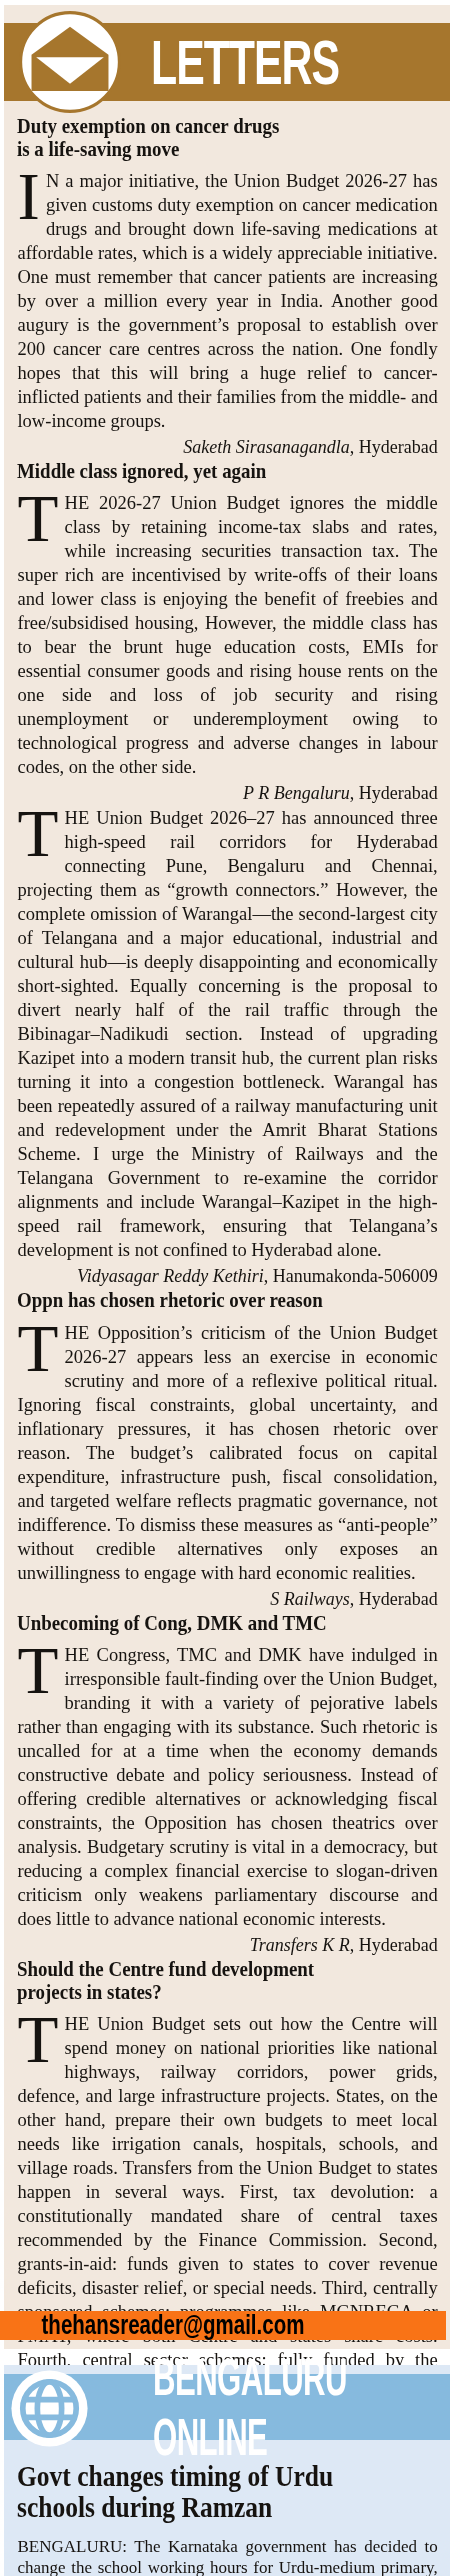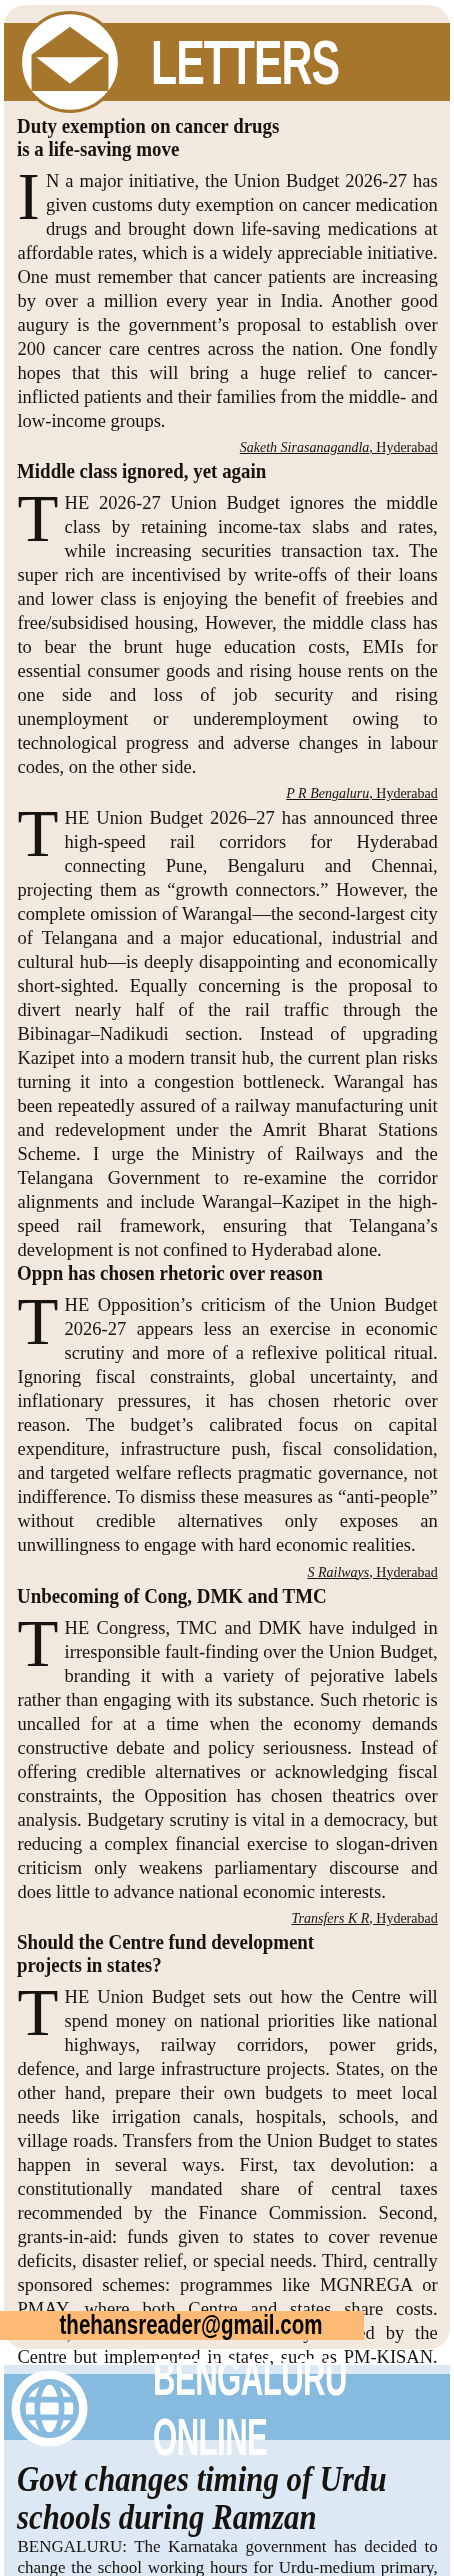--- a/index.html
+++ b/index.html
@@ -1,49 +1,49 @@
 <!DOCTYPE html>
 <html style="font-size:8.2px"><head>
 <meta charset="utf-8">
 <style>
   html,body { margin:0; padding:0; background:#ffffff; }
   .page { position:relative; width:454px; height:2822px; background:#ffffff; overflow:hidden;
           font-family:"Liberation Serif", serif; color:#161310; }
 
   
-  .sec-letters { position:absolute; left:4.1px; top:5.2px; width:446px; height:2344px; background:#f2e8de;border-radius:21px; }
+  .sec-letters { position:absolute; left:4.1px; top:5.2px; width:446px; height:2344px; background:#f2e8de; }
   .band-l { position:absolute; left:0; top:18px; width:100%; height:78px; background:#a6762d; }
   .circle-l { position:absolute; left:14.4px; top:4.1px; width:104px; height:106px; }
   .title-l { position:absolute; left:147px; top:18px; height:78px; display:flex; align-items:center; }
   .cond { display:inline-block; transform-origin:0 50%; }
   .title-l .cond { font-family:"Liberation Sans", sans-serif; font-weight:bold; color:#ffffff;
                    font-size:63px; letter-spacing:-1.5px; transform:scaleX(0.68); }
 
   .letters-flow { position:absolute; left:13.4px; right:12.4px; top:110px; }
   .letter-heading { font-weight:bold; font-size:22px; line-height:1.04; margin:16.5px 0 8.2px 0; }
   .letter-heading .cond { transform:scaleX(0.86); white-space:pre-line; }
   .letter-heading:first-child, .letter:first-child .letter-heading { margin-top:0; }
   .letter-body { font-size:18.5px; line-height:24px; text-align:justify; margin:0; }
   .dropcap { float:left; font-size:67px; line-height:50px; margin:2.1px 6.2px 0 0; }
-  .letter-sig { font-size:14px; line-height:25px; text-align:right; margin:2.1px 0 0 0;text-decoration:underline; }
+  .letter-sig { font-size:18px; line-height:25px; text-align:right; margin:2.1px 0 0 0; }
   .letter-sig .author { font-style:italic; }
 
-  .email-band { position:absolute; left:-4.1px; width:364px; top:2306px; height:29px; background:#fdba74;
-                display:flex; align-items:center; justify-content:flex-end; }
+  .email-band { position:absolute; left:-4.1px; width:446px; top:2306px; height:29px; background:#f97316;
+                display:flex; align-items:center; justify-content:flex-start; }
   .email-band .cond { font-family:"Liberation Sans", sans-serif; font-weight:bold; color:#000;
                       font-size:27px; transform:scaleX(0.76); transform-origin:50% 50%; }
 
   
   .sec-beng { position:absolute; left:4.1px; top:2365px; width:446px; height:457px; background:#dde8f5; }
   .band-b { position:absolute; left:0; top:8.8px; width:100%; height:66px; background:#86bade; }
   .circle-b { position:absolute; left:5.2px; top:3.1px; width:81px; height:81px; }
   .title-b { position:absolute; left:149px; top:8.8px; height:66px; display:flex; align-items:center; }
   .title-b .cond { font-family:"Liberation Sans", sans-serif; font-weight:bold; color:#ffffff;
                    font-size:52px; letter-spacing:-1px; transform:scaleX(0.60); }
-  .article-heading { position:absolute; left:13.4px; top:96px; font-weight:bold; font-size:35px; line-height:1.08;font-style:italic; }
+  .article-heading { position:absolute; left:13.4px; top:96px; font-weight:bold; font-size:29px; line-height:1.08; }
   .article-heading .cond { transform:scaleX(0.88); white-space:pre-line; }
   .article-body { position:absolute; left:13.4px; right:12.4px; top:155px; font-size:17px; line-height:20.6px; text-align:justify; }
 </style>
 </head>
 <body>
 
 <div class="page">
 
   <div class="sec-letters">
     <div class="band-l"></div>
@@ -68,20 +68,21 @@
       </div>
 
       <div class="letter">
         <div class="letter-heading"><span class="cond">Middle class ignored, yet again</span></div>
         <p class="letter-body"><span class="dropcap">T</span><span>HE 2026-27 Union Budget ignores the middle class by retaining income-tax slabs and rates, while increasing securities transaction tax. The super rich are incentivised by write-offs of their loans and lower class is enjoying the benefit of freebies and free/subsidised housing, However, the middle class has to bear the brunt huge education costs, EMIs for essential consumer goods and rising house rents on the one side and loss of job security and rising unemployment or underemployment owing to technological progress and adverse changes in labour codes, on the other side.</span></p>
         <p class="letter-sig"><span class="author">P R Bengaluru</span><span>, Hyderabad</span></p>
       </div>
 
       <div class="letter">
         <p class="letter-body"><span class="dropcap">T</span><span>HE Union Budget 2026–27 has announced three high-speed rail corridors for Hyderabad connecting Pune, Bengaluru and Chennai, projecting them as “growth connectors.” However, the complete omission of Warangal—the second-largest city of Telangana and a major educational, industrial and cultural hub—is deeply disappointing and economically short-sighted. Equally concerning is the proposal to divert nearly half of the rail traffic through the Bibinagar–Nadikudi section. Instead of upgrading Kazipet into a modern transit hub, the current plan risks turning it into a congestion bottleneck. Warangal has been repeatedly assured of a railway manufacturing unit and redevelopment under the Amrit Bharat Stations Scheme. I urge the Ministry of Railways and the Telangana Government to re-examine the corridor alignments and include Warangal–Kazipet in the high-speed rail framework, ensuring that Telangana’s development is not confined to Hyderabad alone.</span></p>
+        <p class="letter-sig"><span class="author">Vidyasagar Reddy Kethiri</span><span>, Hanumakonda-506009</span></p>
       </div>
 
       <div class="letter">
         <div class="letter-heading"><span class="cond">Oppn has chosen rhetoric over reason</span></div>
         <p class="letter-body"><span class="dropcap">T</span><span>HE Opposition’s criticism of the Union Budget 2026-27 appears less an exercise in economic scrutiny and more of a reflexive political ritual. Ignoring fiscal constraints, global uncertainty, and inflationary pressures, it has chosen rhetoric over reason. The budget’s calibrated focus on capital expenditure, infrastructure push, fiscal consolidation, and targeted welfare reflects pragmatic governance, not indifference. To dismiss these measures as “anti-people” without credible alternatives only exposes an unwillingness to engage with hard economic realities.</span></p>
         <p class="letter-sig"><span class="author">S Railways</span><span>, Hyderabad</span></p>
       </div>
 
       <div class="letter">
         <div class="letter-heading"><span class="cond">Unbecoming of Cong, DMK and TMC</span></div>

